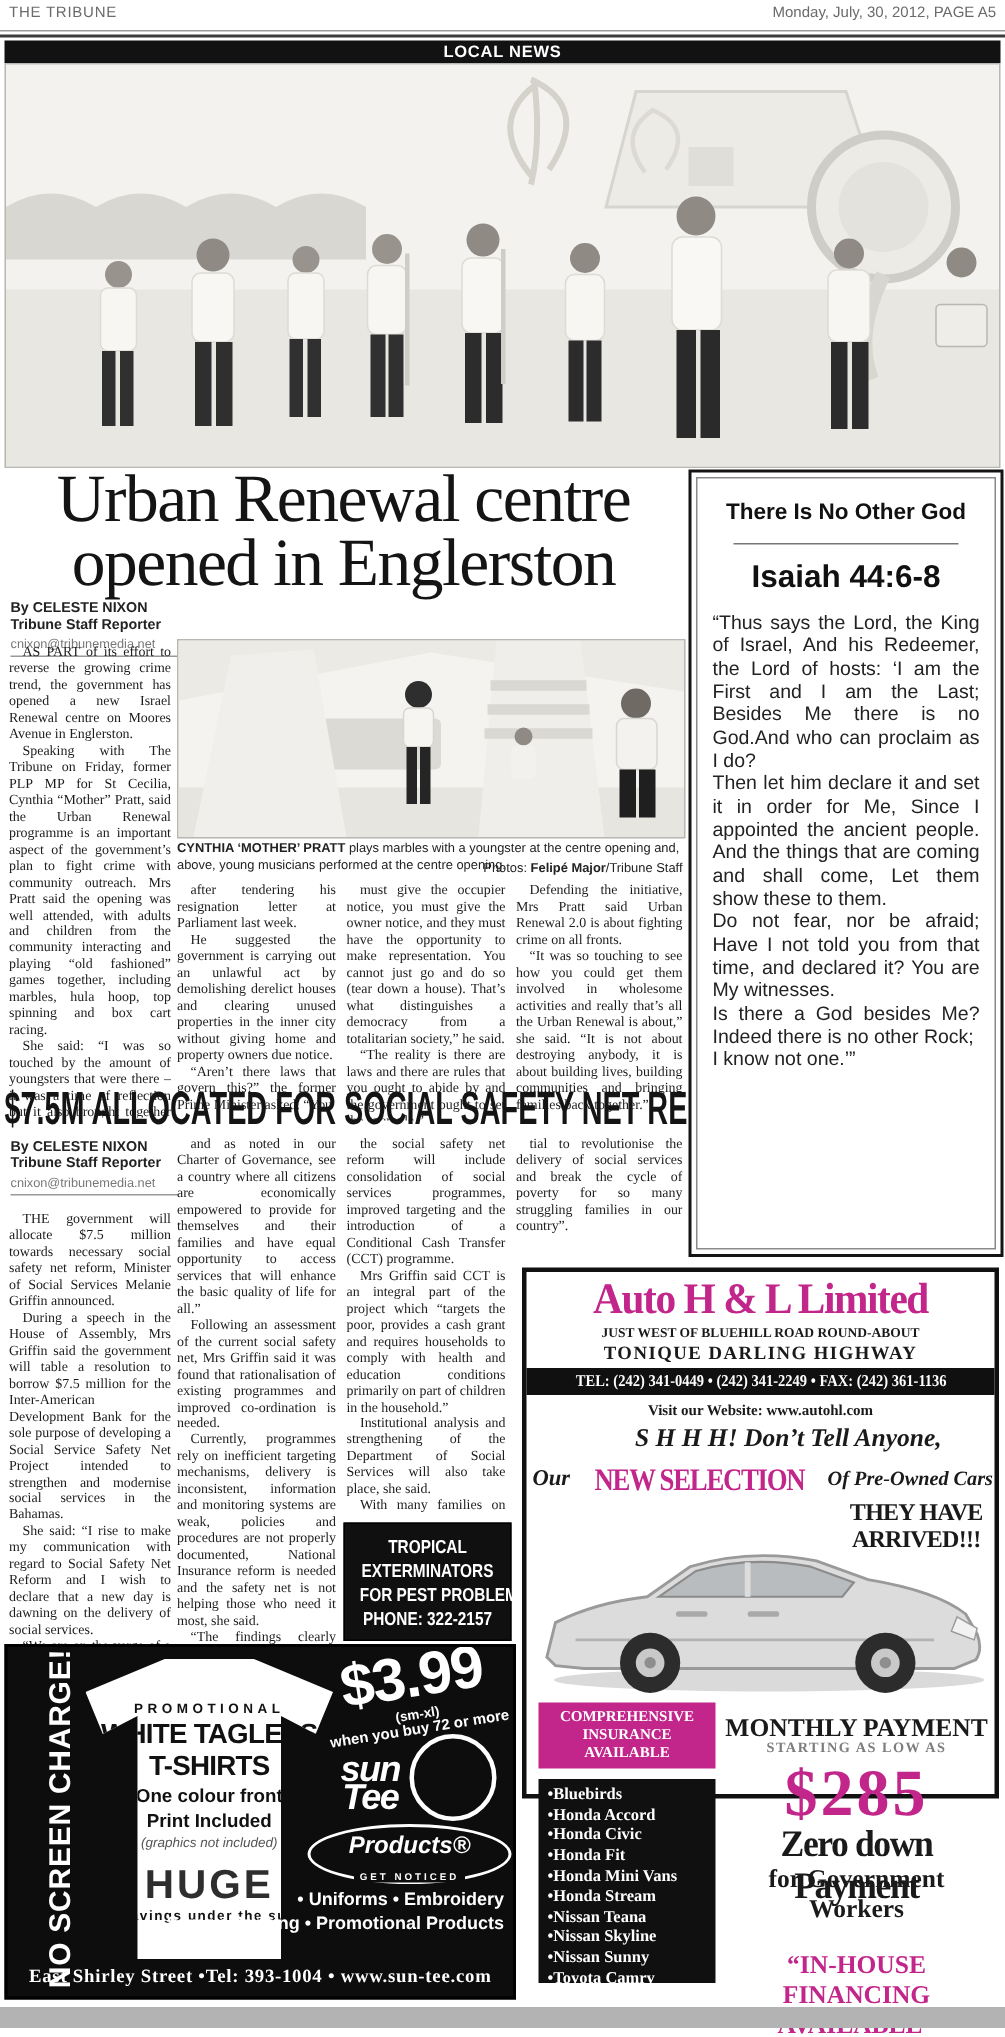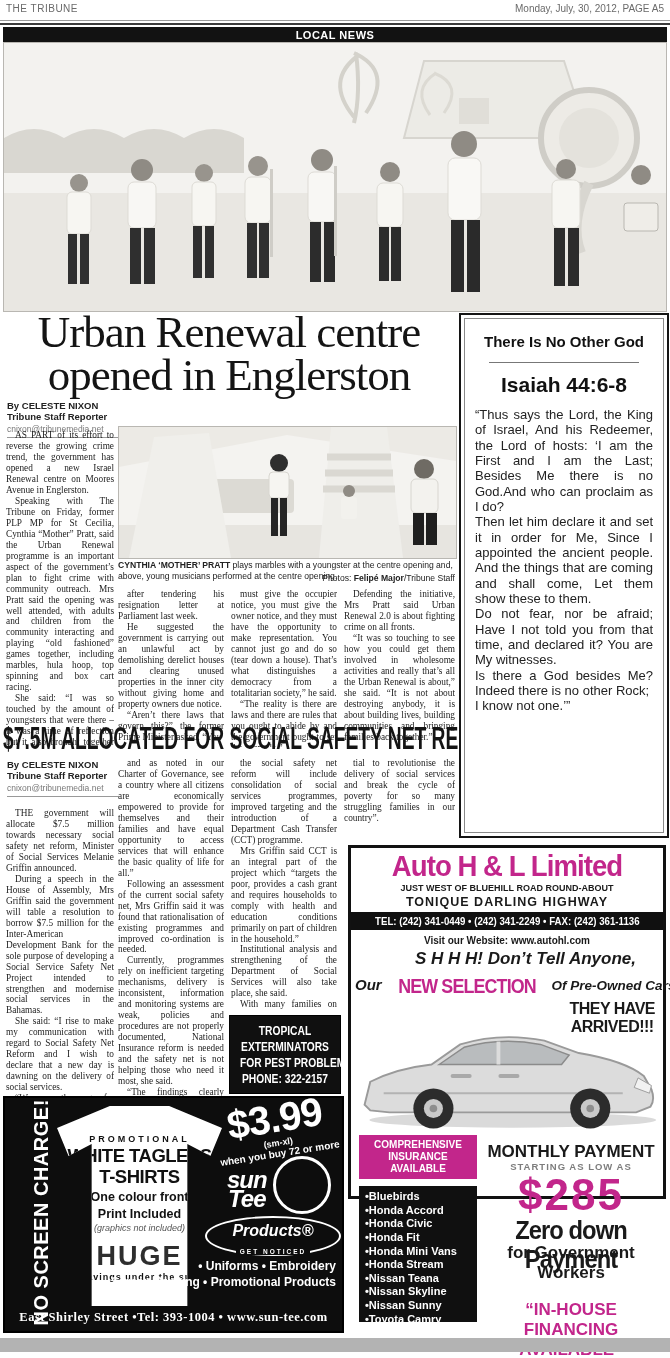--- a/index.html
+++ b/index.html
@@ -49,21 +49,21 @@
   .scripture .ref{font-weight:bold;font-size:21px;text-align:center;color:#111;margin-bottom:10px;}
   .scripture .verses{font-size:13px;line-height:1.18;text-align:justify;color:#222;}
   .scripture .verses p{margin:0;}
   
   .tropical{position:absolute;left:229px;top:1015px;width:110px;height:77px;background:#101010;
       border:1px solid #000;display:flex;flex-direction:column;justify-content:center;}
   .tropical p{margin:1px 0;color:#fff;text-align:center;font-family:"Liberation Sans", sans-serif;
       font-weight:bold;font-size:12.5px;transform:scaleX(.82);white-space:nowrap;}
   
   .auto{position:absolute;left:348px;top:845px;width:318px;height:354px;border:3px solid #111;
-      background:#fff;font-family:Liberation Sans, sans-serif;box-sizing:border-box;}
+      background:#fff;font-family:Liberation Serif, serif;box-sizing:border-box;}
   .auto .title{position:absolute;top:2px;left:0;right:0;text-align:center;font-weight:bold;
       font-size:29px;letter-spacing:-1px;transform:scaleX(.95);}
   .auto .a1{position:absolute;top:35px;left:0;right:0;text-align:center;font-weight:bold;font-size:9px;}
   .auto .a2{position:absolute;top:47px;left:0;right:0;text-align:center;font-weight:bold;
       font-size:12.5px;letter-spacing:1px;}
   .auto .telbar{position:absolute;top:64px;left:0;right:0;height:18px;background:#101010;
       display:flex;align-items:center;justify-content:center;}
   .auto .telbar span{color:#fff;font-weight:bold;font-size:11px;transform:scaleX(.88);white-space:nowrap;}
   .auto .web{position:absolute;top:87px;left:0;right:0;text-align:center;font-weight:bold;font-size:10px;}
   .auto .shhh{position:absolute;top:101px;left:0;right:0;text-align:center;font-weight:bold;
@@ -297,21 +297,21 @@
       <p>She said: “I rise to make my communication with regard to Social Safety Net Reform and I wish to declare that a new day is dawning on the delivery of social services.</p>
       <p>“We are on the verge of a real breakthrough in our social safety net system which we believe will bring social services into the 21st century</p>
     </div>
   <div class="col" style="left:118px;top:758px;width:106px;height:338px;">
       <p>and as noted in our Charter of Governance, see a country where all citizens are economically empowered to provide for themselves and their families and have equal opportunity to access services that will enhance the basic quality of life for all.”</p>
       <p>Following an assessment of the current social safety net, Mrs Griffin said it was found that rationalisation of existing programmes and improved co-ordination is needed.</p>
       <p>Currently, programmes rely on inefficient targeting mechanisms, delivery is inconsistent, information and monitoring systems are weak, policies and procedures are not properly documented, National Insurance reform is needed and the safety net is not helping those who need it most, she said.</p>
       <p>“The findings clearly showed the need for social safety net reform,” she said. “The current delivery of social assistance is labour intensive and highly subjective.”</p>
     </div>
   <div class="col" style="left:231px;top:758px;width:106px;height:252px;">
-      <p>the social safety net reform will include consolidation of social services programmes, improved targeting and the introduction of a Department Cash Transfer (CCT) programme.</p>
+      <p>the social safety net reform will include consolidation of social services programmes, improved targeting and the introduction of a Conditional Cash Transfer (CCT) programme.</p>
       <p>Mrs Griffin said CCT is an integral part of the project which “targets the poor, provides a cash grant and requires households to comply with health and education conditions primarily on part of children in the household.”</p>
       <p>Institutional analysis and strengthening of the Department of Social Services will also take place, she said.</p>
       <p>With many families on welfare from one generation to another, Mrs Griffin said, “along with the introduction of the Conditional Cash Transfer this has the poten-</p>
     </div>
   <div class="col" style="left:344px;top:758px;width:111px;height:100px;">
       <p>tial to revolutionise the delivery of social services and break the cycle of poverty for so many struggling families in our country”.</p>
     </div>
 
   <div class="tropical">
       <p>TROPICAL</p>

